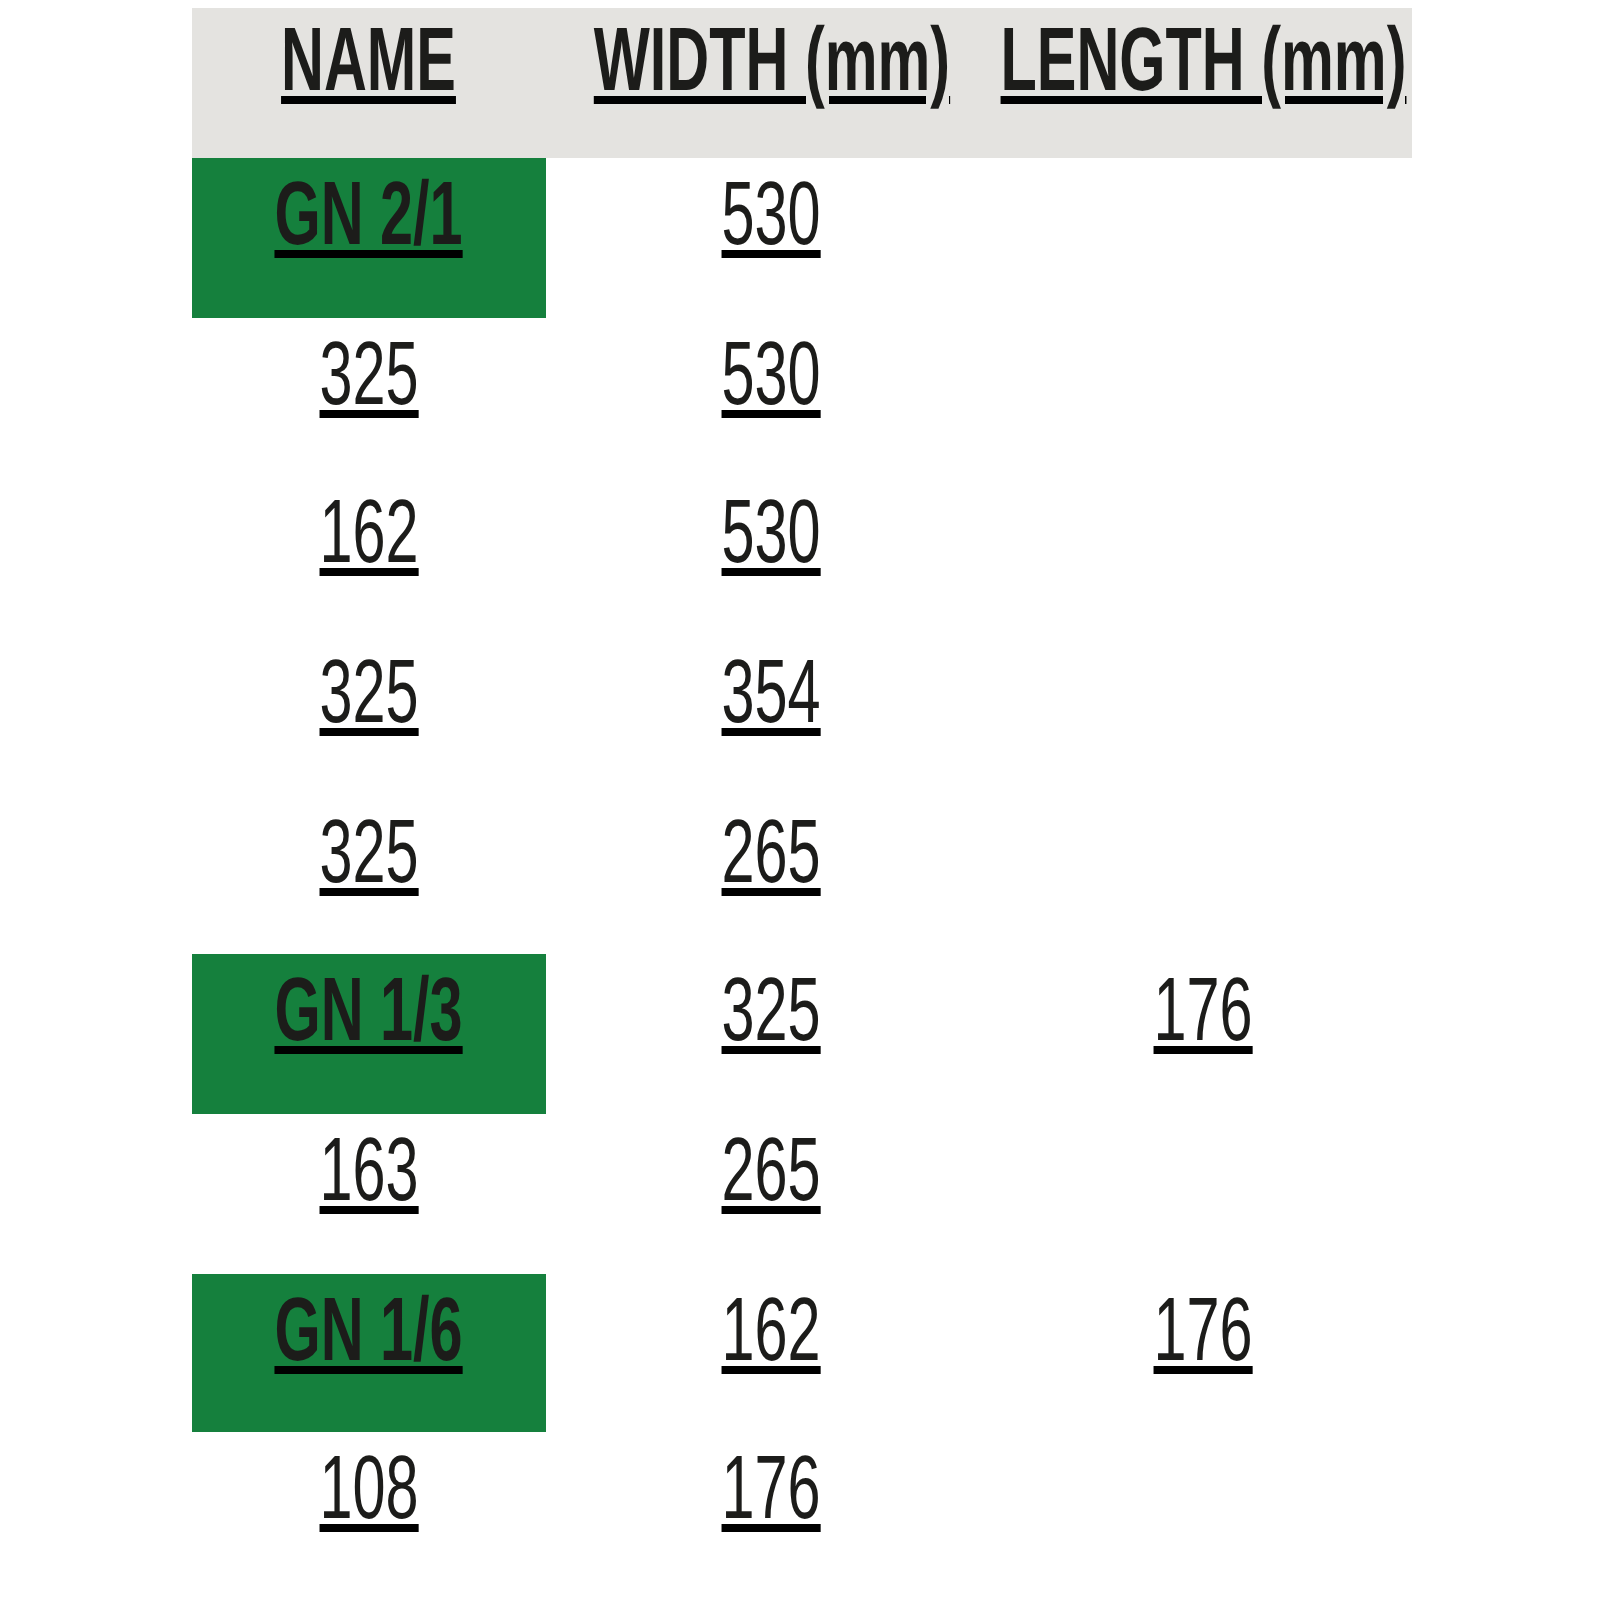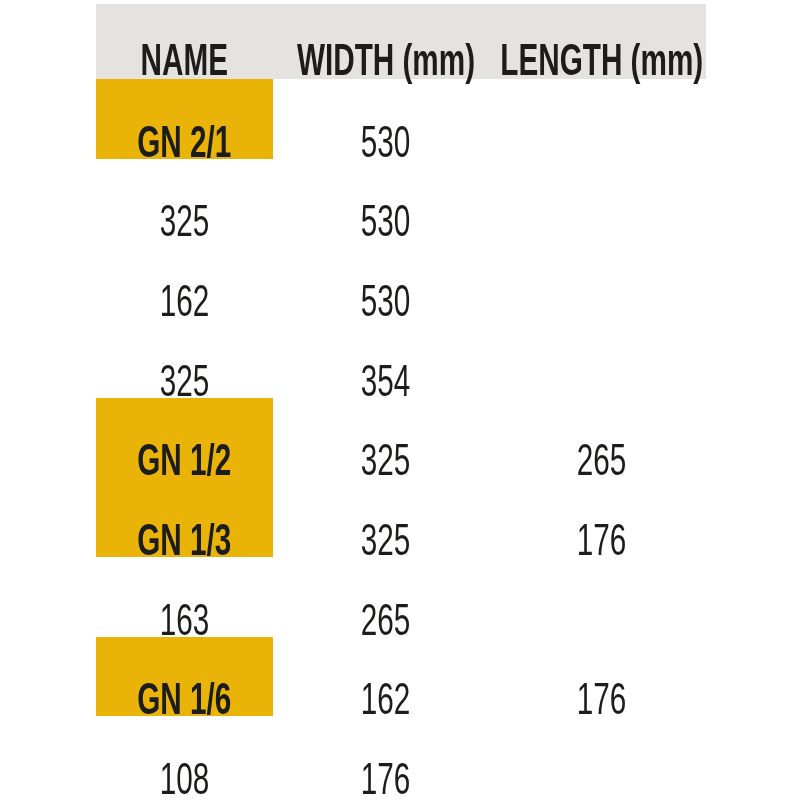--- a/index.html
+++ b/index.html
@@ -33,26 +33,27 @@
     display: flex;
     flex-direction: column;
   }
   .row {
     flex: 1;
     display: grid;
     grid-template-columns: 177px 225px 208px;
   }
   .cell {
     display: flex;
-    align-items: flex-end;
+    align-items: flex-start;
     justify-content: center;
     overflow: visible;
+    text-decoration: underline;
   }
   .cell.name-col {
-    background: #eab308;
+    background: #15803d;
   }
   .txt {
     display: inline-block;
     position: relative;
     white-space: nowrap;
     color: #1c1c1a;
     font-size: 45px;
     line-height: 1;
     transform: scaleX(0.66);
     transform-origin: 50% 50%;
@@ -111,23 +112,20 @@
     <div class="row">
       <div class="cell num">
         <span class="txt">325</span>
       </div>
       <div class="cell num">
         <span class="txt">354</span>
       </div>
     </div>
 
     <div class="row">
-      <div class="cell name-col">
-        <span class="txt">GN 1/2</span>
-      </div>
       <div class="cell num">
         <span class="txt">325</span>
       </div>
       <div class="cell num">
         <span class="txt">265</span>
       </div>
     </div>
 
     <div class="row">
       <div class="cell name-col">

